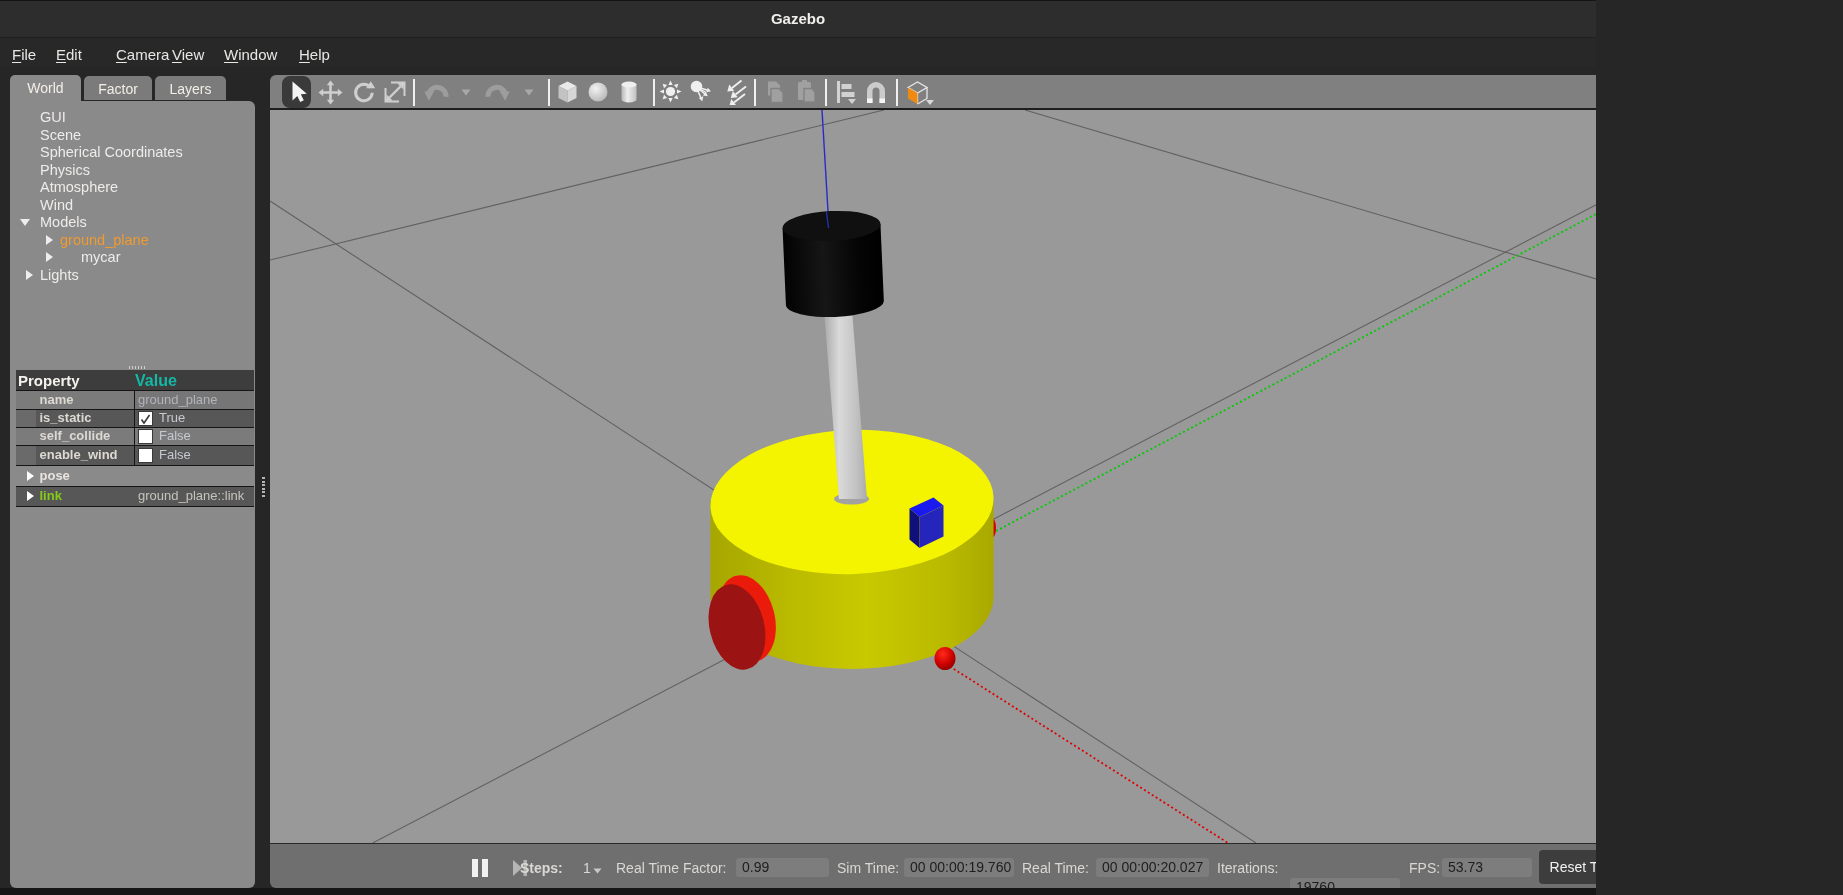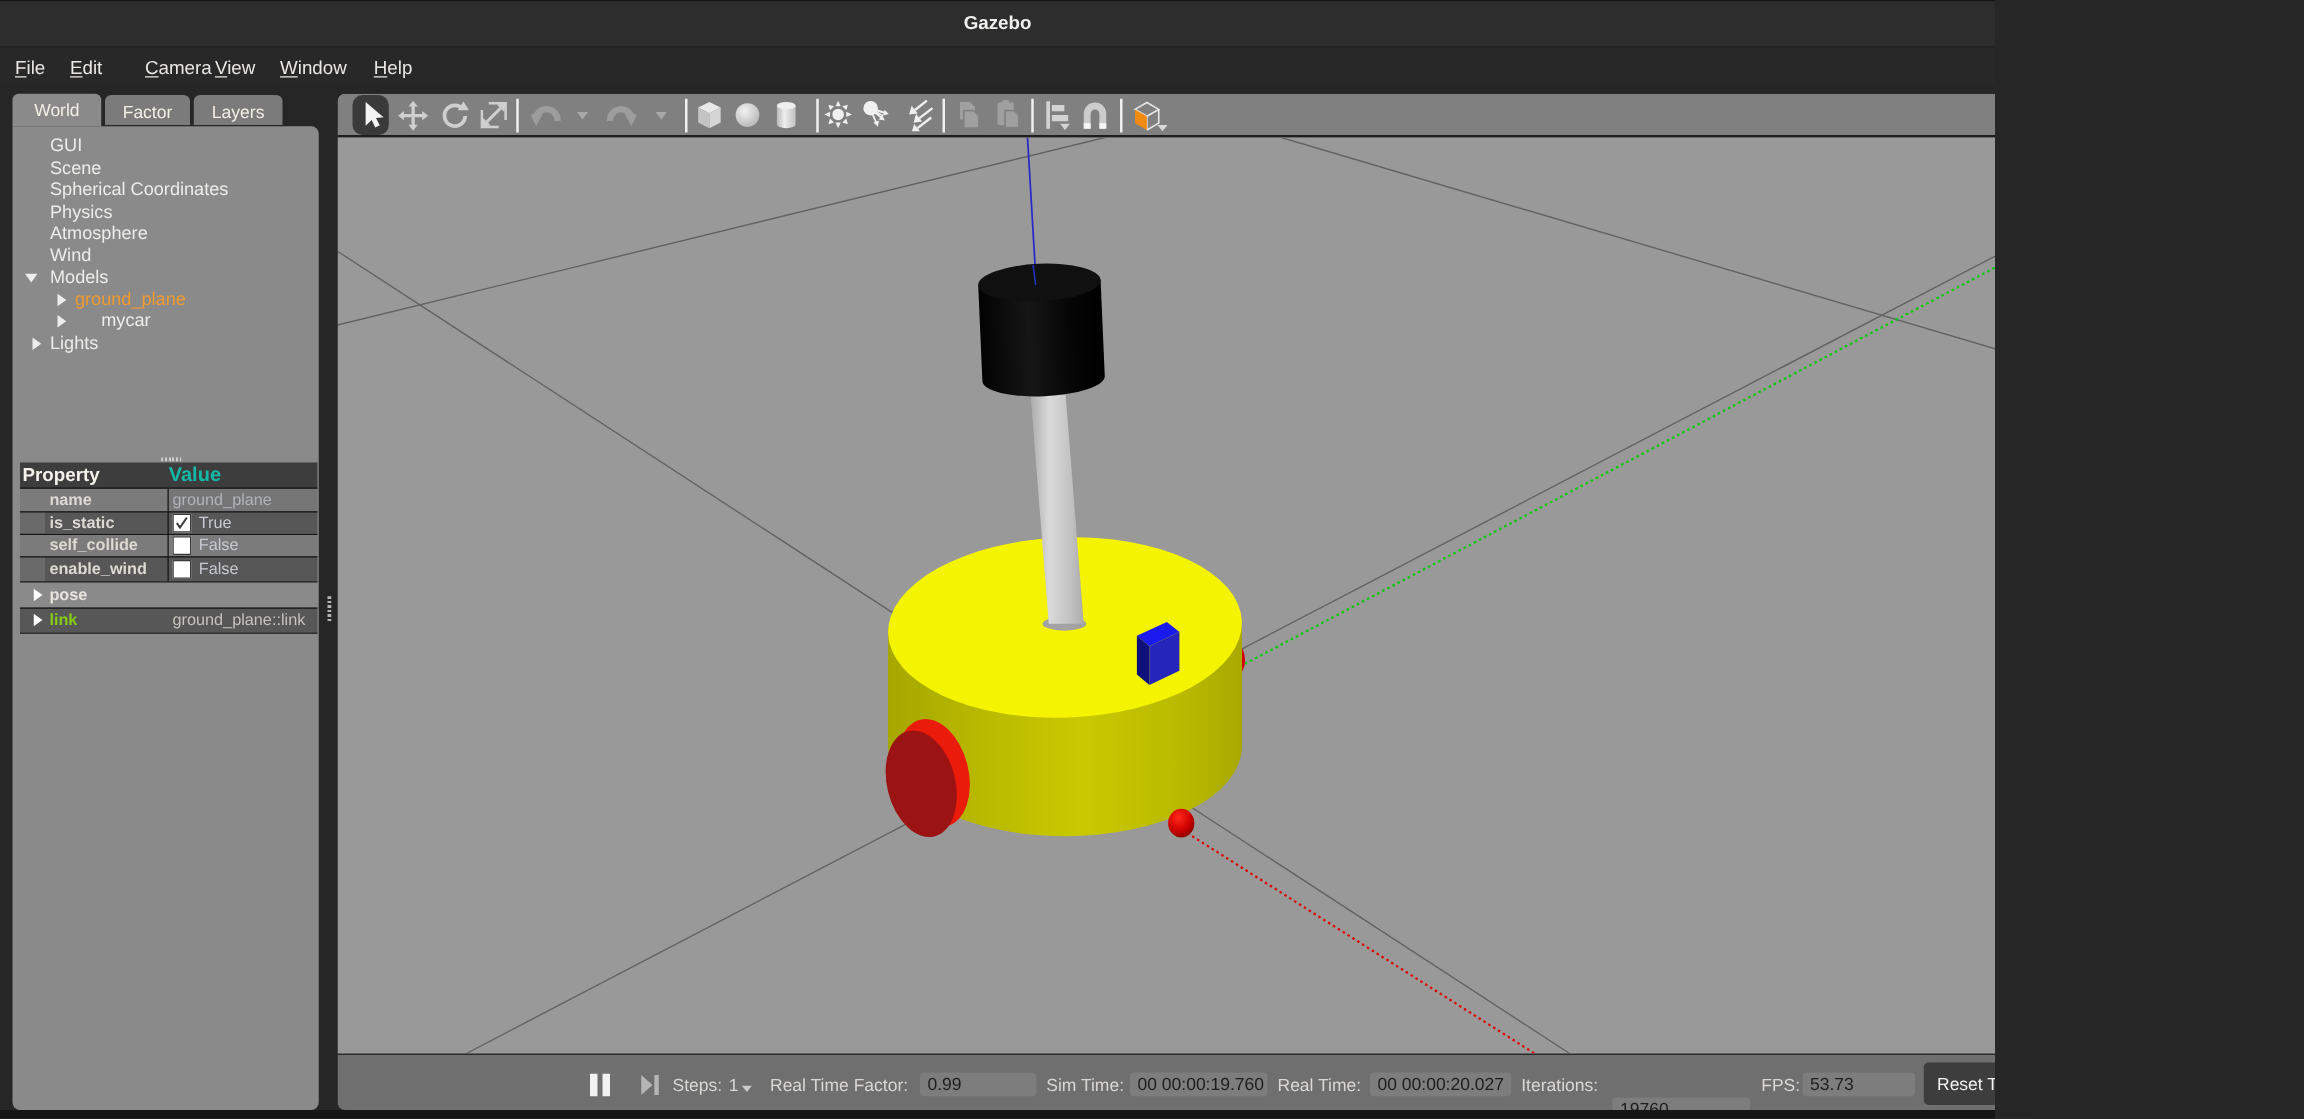--- a/index.html
+++ b/index.html
@@ -391,21 +391,21 @@
         <ellipse cx="675" cy="548.5" rx="10.5" ry="11.5" fill="url(#caster)"></ellipse>
       </svg>
     </div>
     <div class="abs" id="botbar">
       <div class="abs" style="left:202px;top:15px;width:6px;height:18px;background:#f2f2f2;"></div>
       <div class="abs" style="left:212px;top:15px;width:6px;height:18px;background:#f2f2f2;"></div>
       <svg class="abs" style="left:242px;top:15px;" width="16" height="18" viewBox="0 0 16 18">
         <path d="M1 1 L1 17 L10 9 Z" fill="#b5b5b5"></path>
           <rect x="11.5" y="1" width="3.5" height="16" fill="#b5b5b5"></rect>
       </svg>
-      <span class="blabel" style="left:268px;">Steps:</span>
+      <span class="blabel" style="left:250px;font-weight:bold;">Steps:</span>
       <span class="blabel" style="left:313px;">1</span>
       <svg class="abs" style="left:323px;top:24px;" width="9" height="6" viewBox="0 0 9 6">
           <path d="M0.5 0.5 L8.5 0.5 L4.5 5.5 Z" fill="#c9c9c9"></path>
         </svg>
       <span class="blabel" style="left:346px;">Real Time Factor:</span>
       <div class="field" style="left:466px;width:93px;">0.99</div>
       <span class="blabel" style="left:567px;">Sim Time:</span>
       <div class="field" style="left:634px;width:110px;">00 00:00:19.760</div>
       <span class="blabel" style="left:752px;">Real Time:</span>
       <div class="field" style="left:826px;width:113px;">00 00:00:20.027</div>

